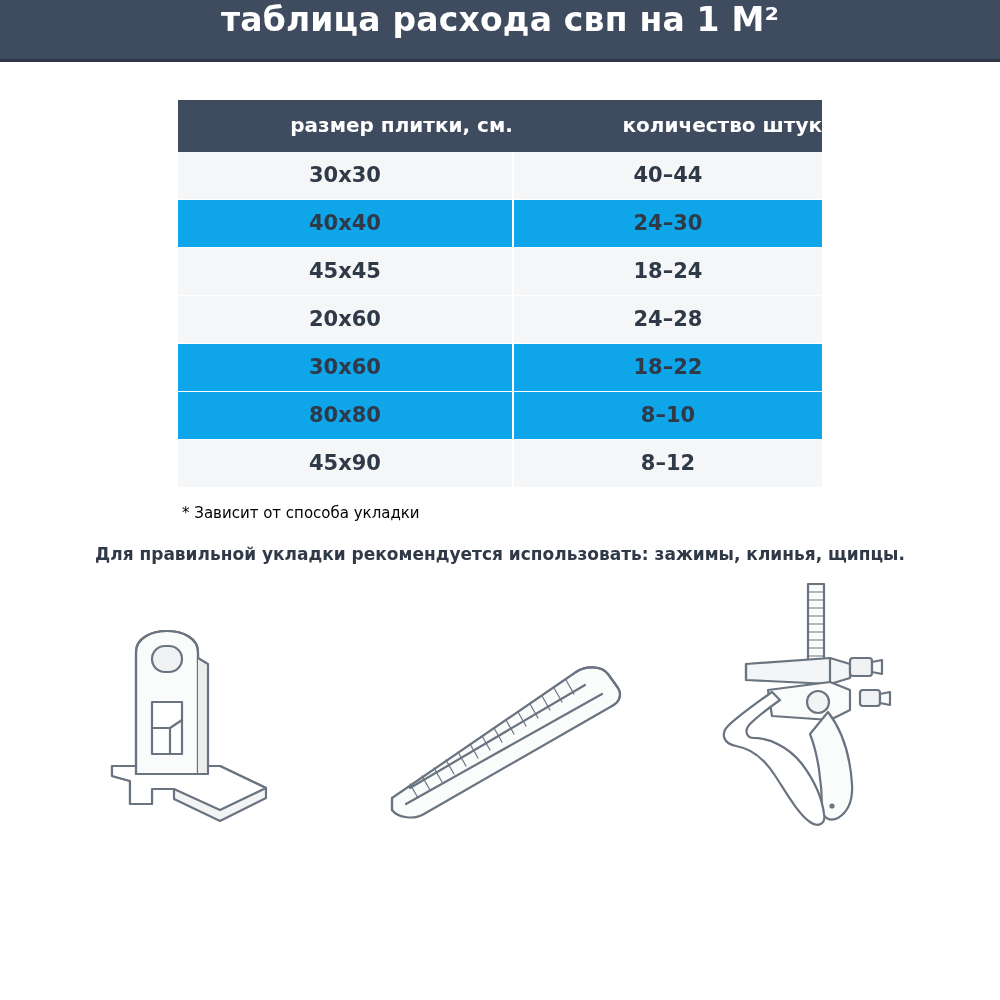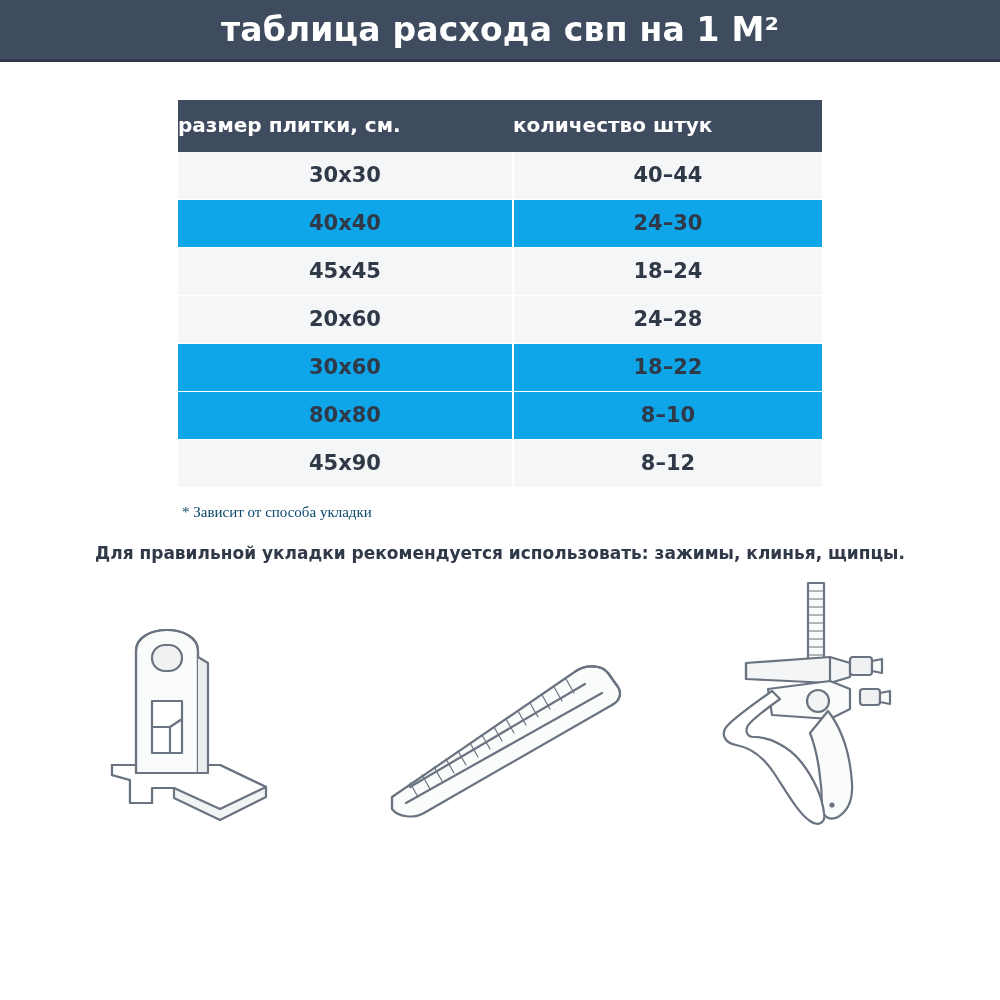--- a/index.html
+++ b/index.html
@@ -13,21 +13,21 @@
     position: relative;
     width: 1000px; height: 1000px;
     background: #ffffff;
     overflow: hidden;
   }
   
   .header {
     height: 62px;
     background: #3f4b5e;
     display: flex;
-    align-items: center;
+    align-items: flex-start;
     justify-content: center;
     border-bottom: 3px solid #2f3947;
   }
   .header-title {
     color: #ffffff;
     font-size: 33px;
     font-weight: bold;
     letter-spacing: 0.2px;
     white-space: nowrap;
   }
@@ -40,43 +40,42 @@
     width: 100%;
     border-collapse: collapse;
     table-layout: fixed;
   }
   table.consumption th {
     background: #3f4b5e;
     color: #ffffff;
     font-size: 20px;
     font-weight: bold;
     padding: 13px 0 15px 0;
-    text-align: left;
+    text-align: right;
   }
   table.consumption th.col-left { width: 52%; }
   table.consumption th.col-right { width: 48%; }
   table.consumption td {
     text-align: center;
     font-size: 21px;
     color: #2f3947;
     padding: 11px 0 12px 0;
     border-bottom: 1px solid #ffffff;
     font-weight: bold;
   }
   table.consumption tr.odd td { background: #f5f6f7; }
   table.consumption tr.even td { background: #0ea5e9; }
   table.consumption td.cell-left { border-right: 2px solid #ffffff; }
 
   .note-1 {
     width: 644px;
     margin: 16px auto 0 auto;
     font-size: 15px;
-    color: #0c4a6e;
+    color: #000000;
     padding-left: 4px;
-    font-family: Liberation Serif, serif;
   }
   
   .recommend {
     width: 810px;
     margin: 22px auto 0 auto;
     font-size: 17px;
     font-weight: bold;
     color: #2f3947;
     text-align: center;
   }

